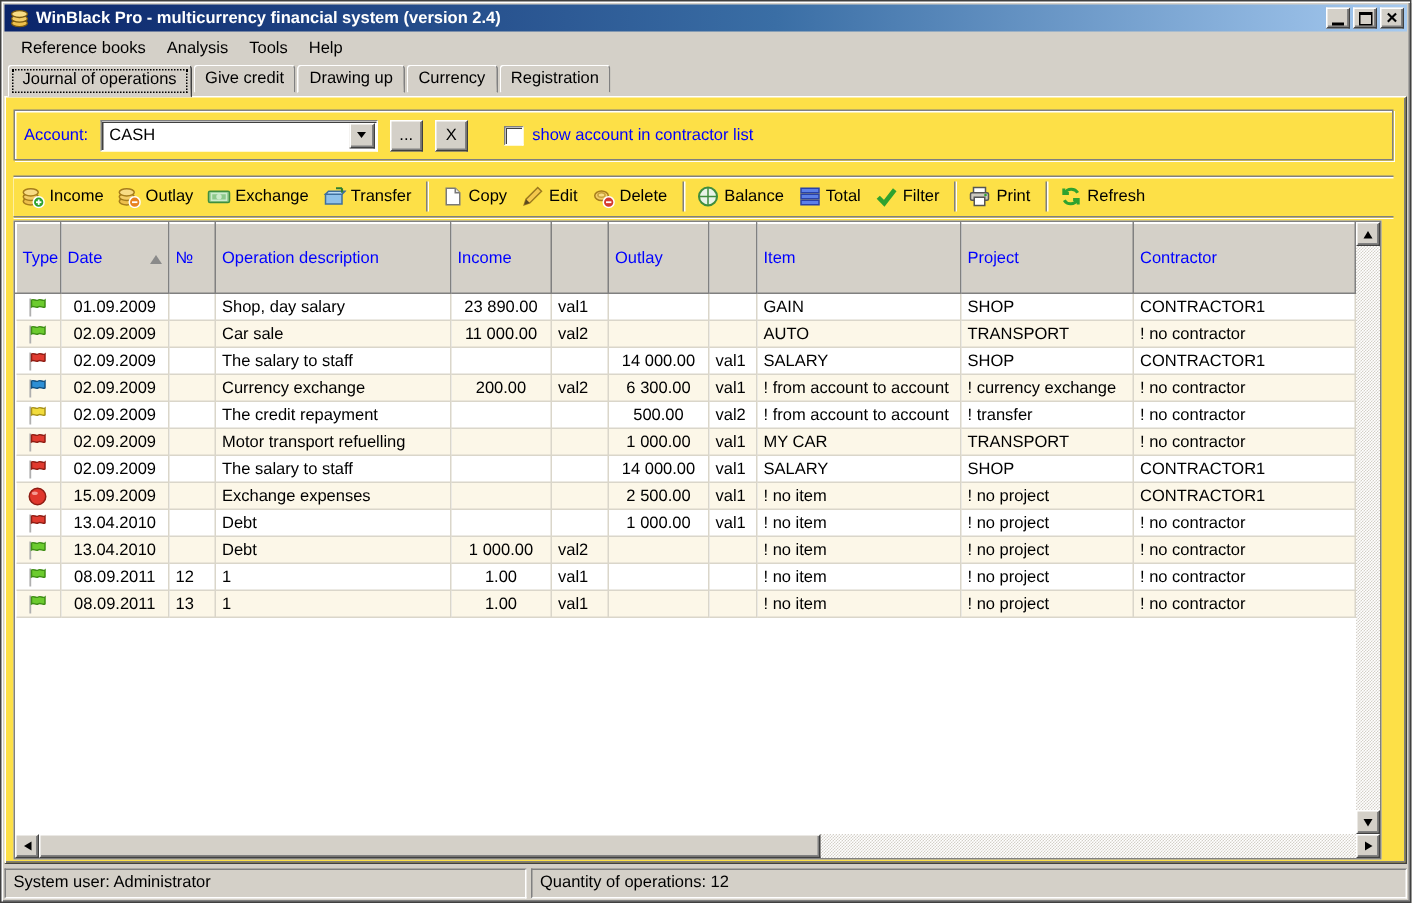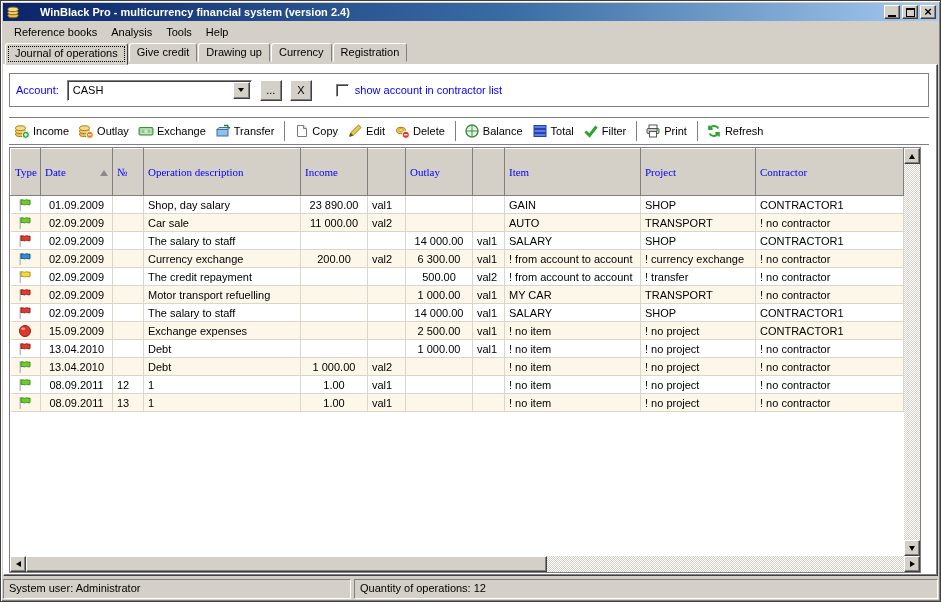--- a/index.html
+++ b/index.html
@@ -8,21 +8,21 @@
     position: relative; width: 941px; height: 602px;
     background:#D4D0C8;
     font-family:"Liberation Sans", sans-serif; font-size:11px; color:#000;
     box-shadow: inset 0 0 0 1px #404040, inset 1px 1px 0 1px #ffffff, inset -1px -1px 0 1px #808080;
     overflow:hidden;
   }
   
   .titlebar {
     position:absolute; left:3px; top:3px; right:3px; height:18px;
     background:linear-gradient(to right,#0A246A,#3A6EA5 55%,#A6CAF0);
-    display:flex; align-items:center; padding:0 2px; gap:19px;
+    display:flex; align-items:center; padding:0 2px; gap:3px;
   }
   .title-text { color:#fff; font-weight:bold; flex:1; white-space:nowrap; overflow:hidden; }
   .app-icon { width:16px; height:16px; display:flex; align-items:center; justify-content:center; }
   .winbtns { display:flex; gap:2px; }
   .winbtn {
     width:16px; height:14px; background:#D4D0C8;
     border:1px solid; border-color:#FFFFFF #404040 #404040 #FFFFFF;
     box-shadow: inset -1px -1px 0 #808080;
     display:flex; align-items:center; justify-content:center; cursor:default;
   }
@@ -38,21 +38,21 @@
     background:#D4D0C8; padding:2px 7px 3px; margin-right:1px; white-space:nowrap;
     border:1px solid; border-color:#FFFFFF #808080 #D4D0C8 #FFFFFF; border-radius:3px 3px 0 0;
   }
   .tab.active {
     padding:3px 9px 5px; margin-bottom:-2px; position:relative;
     border-color:#FFFFFF #404040 #D4D0C8 #FFFFFF;
     outline:1px dotted #000; outline-offset:-4px;
   }
   
   .tabpage {
-    position:absolute; left:3px; top:64px; right:3px; bottom:26px; background:#ffffff;
+    position:absolute; left:3px; top:64px; right:3px; bottom:26px; background:#fde047;
     border:1px solid; border-color:#FFFFFF #404040 #404040 #FFFFFF;
     box-shadow: inset -1px -1px 0 #808080; z-index:1;
   }
   
   .account-panel {
     position:absolute; left:5px; right:8px; top:8px; height:34px;
     border:1px solid #808080; box-shadow: inset 1px 1px 0 #fff, 1px 1px 0 #fff;
     display:flex; align-items:center; padding:0 6px; gap:8px;
   }
   .blue-label { color:#0000FF; white-space:nowrap; }
@@ -88,21 +88,21 @@
   .tb-btn { display:flex; align-items:center; gap:3px; padding:2px 6px 2px 3px; white-space:nowrap; }
   .tb-btn svg { display:block; }
   .tb-sep { width:0; height:20px; border-left:1px solid #808080; border-right:1px solid #FFFFFF; margin:0 4px; }
   
   .grid-area { position:absolute; left:5px; right:16px; top:82px; bottom:2px; background:#fff; border:1px solid #808080; }
   .table-wrap { position:absolute; left:0; top:0; right:16px; bottom:16px; overflow:hidden; background:#fff; }
   table { border-collapse:collapse; table-layout:fixed; width:893px; }
   th {
     background:#D4D0C8; color:#0000FF; font-weight:400; text-align:left;
     border:1px solid; border-color:#FFFFFF #808080 #808080 #FFFFFF;
-    padding:17px 4px; height:32px; white-space:nowrap; overflow:hidden;font-family:Liberation Serif, serif;
+    padding:17px 4px; height:32px; white-space:nowrap; overflow:hidden;
   }
   td {
     border-right:1px solid #DAD6CA; border-bottom:1px solid #DAD6CA;
     padding:1px 4px; height:18px; white-space:nowrap; overflow:hidden; background:#fff;
   }
   tr.alt td { background:#FCF7E8; }
   td.num { text-align:center; }
   td.date { text-align:center; }
   td.icon-cell { text-align:center; padding:0; }
   td.icon-cell svg { vertical-align:middle; }

